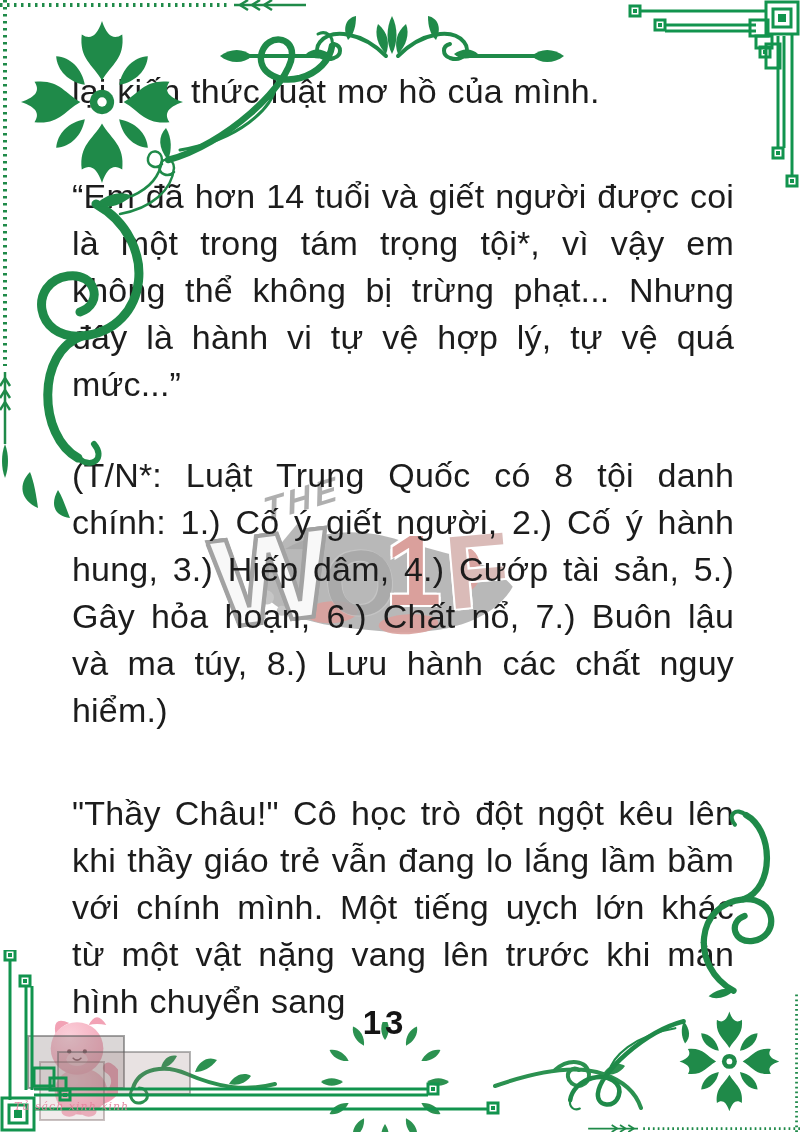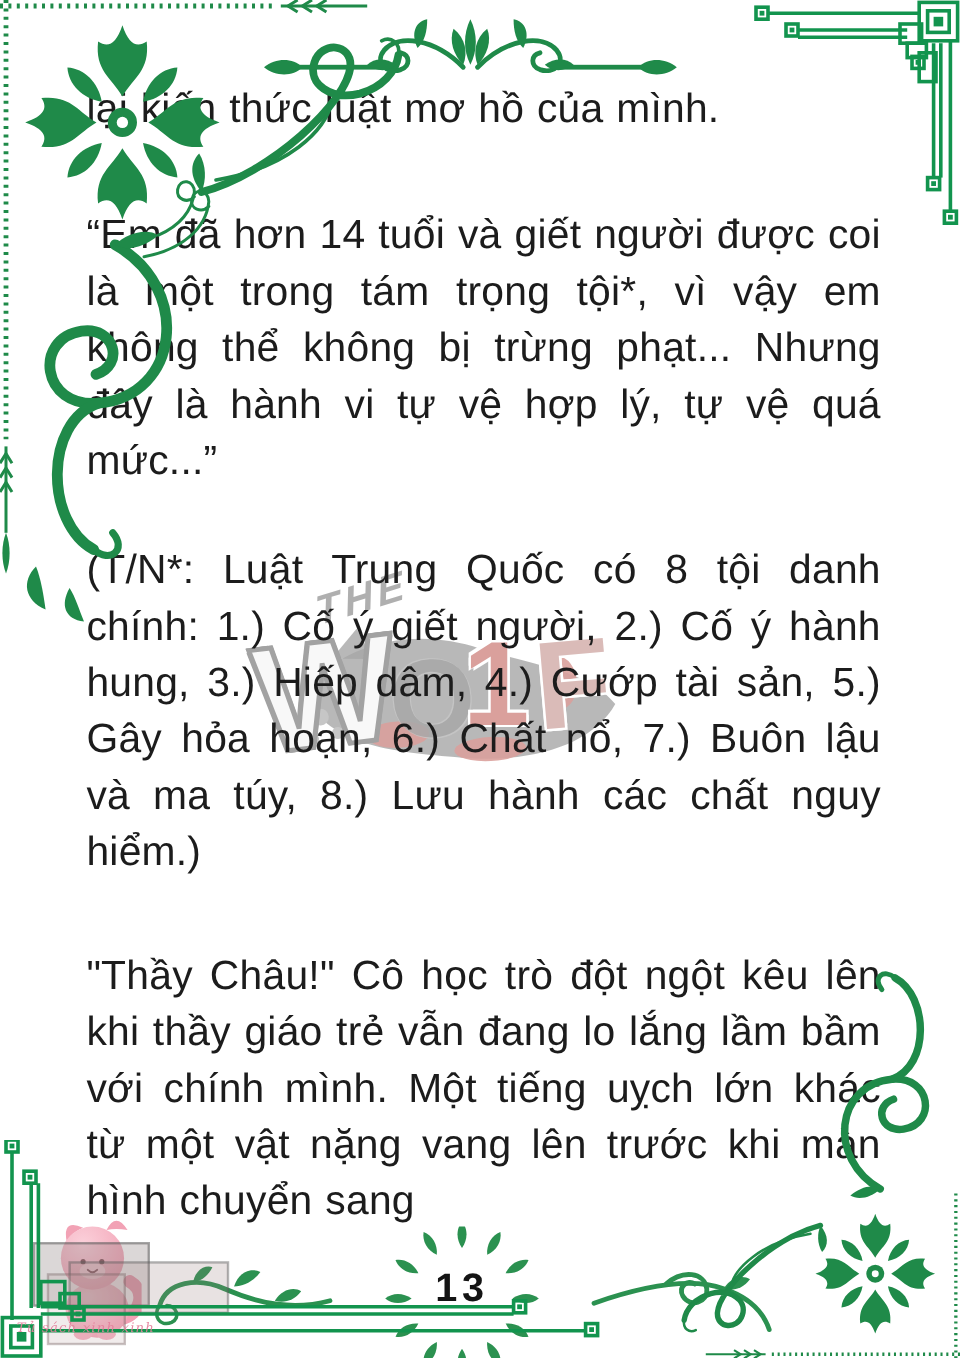--- a/index.html
+++ b/index.html
@@ -22,21 +22,21 @@
   .orn-tl{left:0;top:0;z-index:3;}
   .orn-div{left:172px;top:14px;z-index:3;}
   .orn-tr{right:0;top:0;z-index:3;}
   .orn-bl{left:0;top:950px;z-index:4;}
   .orn-wreath{left:125px;top:1022px;z-index:2;}
   .orn-br-wrap{position:absolute;right:0;bottom:0;width:240px;height:360px;z-index:3;
     transform:rotate(180deg);pointer-events:none;}
   .cat{left:40px;top:1014px;z-index:3;}
   
   .page-number{
-    position:absolute;left:343px;top:1054px;width:84px;z-index:5;
+    position:absolute;left:343px;top:1004px;width:84px;z-index:5;
     text-align:center;font-size:33px;font-weight:bold;color:#141414;letter-spacing:4px;
   }
   
   .credit{
     position:absolute;left:14px;top:1100px;z-index:6;
     font-family:"DejaVu Serif","Liberation Serif",serif;font-style:italic;
     font-size:11px;color:#e4809c;letter-spacing:1px;opacity:.9;
   }
   
   .watermark{

